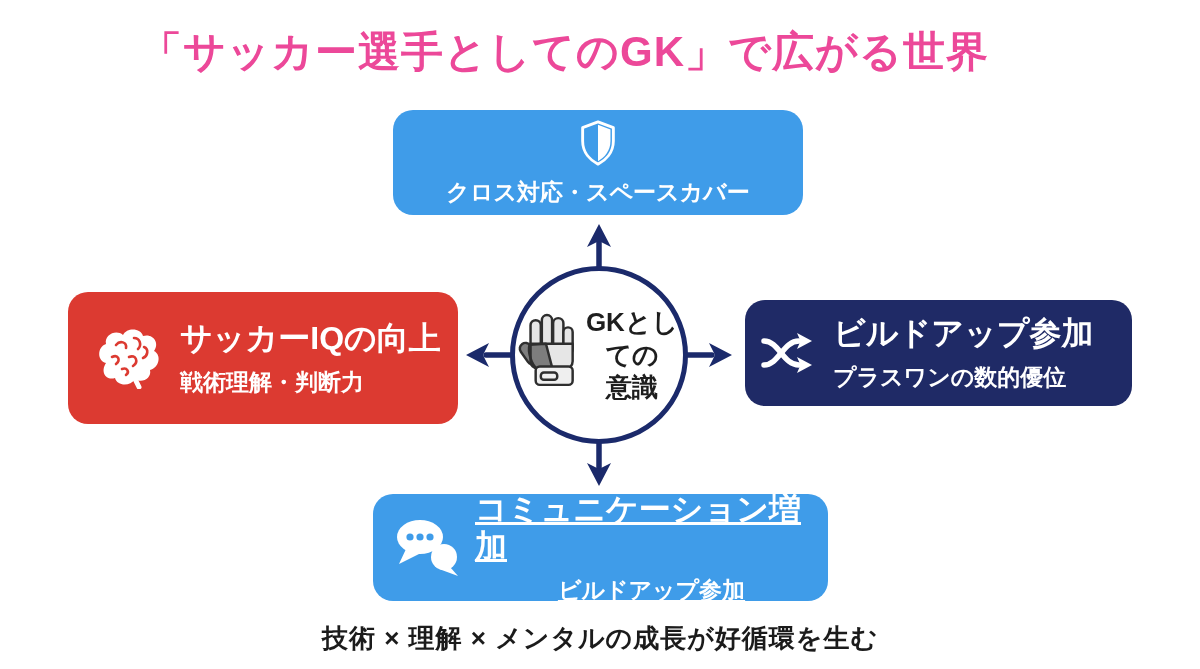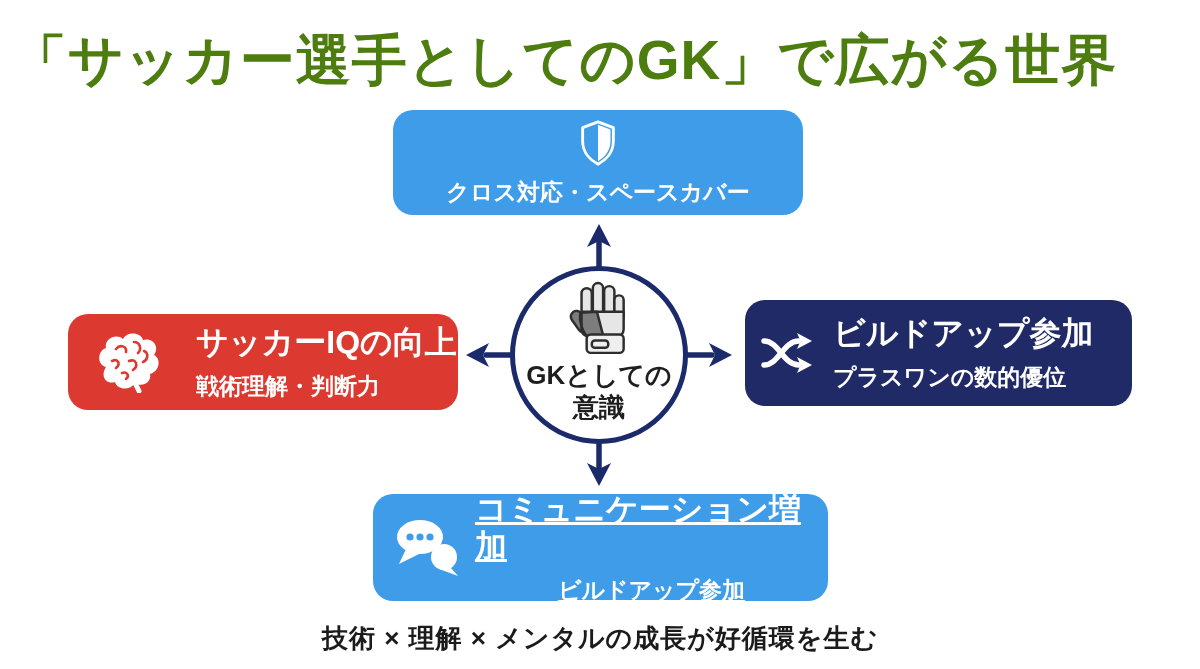--- a/index.html
+++ b/index.html
@@ -9,34 +9,34 @@
   }
   .canvas{
     position:relative;
     width:1200px;height:669px;
     background:#ffffff;
     overflow:hidden;
   }
   .page-title{
     position:absolute;left:0;top:24px;width:1129px;
     text-align:center;
-    font-size:55px;font-weight:800;
-    color:#4d7c0f;
+    font-size:42px;font-weight:800;
+    color:#ec4899;
     letter-spacing:1px;
   }
   
   .arrows-layer{position:absolute;left:0;top:0;z-index:1;}
   .arrow-line{stroke:#1b2a6b;stroke-width:5.5;stroke-linecap:round;}
   .arrow-head{fill:#1b2a6b;}
   
   .center-circle{
     position:absolute;left:510px;top:266px;width:178px;height:178px;
     background:#ffffff;border:5.5px solid #1b2a6b;border-radius:50%;
     box-sizing:border-box;
-    display:flex;flex-direction:column;align-items:center;justify-content:center;
+    display:flex;flex-direction:row;align-items:center;justify-content:flex-start;
     z-index:2;
   }
   .center-circle .glove{margin-top:-6px;margin-bottom:2px;}
   .center-label{
     font-size:26px;font-weight:800;color:#1e1e1e;
     line-height:1.25;text-align:center;
   }
   
   .node{
     position:absolute;border-radius:20px;color:#ffffff;
@@ -44,21 +44,21 @@
     display:flex;align-items:center;justify-content:center;
   }
   .node .txt{display:flex;flex-direction:column;}
   .node .ttl{font-size:32px;font-weight:800;line-height:1.15;}
   .node .sub{font-size:23px;font-weight:700;line-height:1.2;margin-top:12px;}
 
   .node-top{left:393px;top:110px;width:410px;height:105px;background:#3f9ce9;flex-direction:column;}
   .node-top .row{display:flex;align-items:center;gap:12px;}
   .node-top .sub{text-align:center;}
 
-  .node-left{left:68px;top:314px;width:390px;height:96px;background:#dc3a31;justify-content:flex-start;gap:32px;padding-left:24px;}
+  .node-left{left:68px;top:292px;width:390px;height:132px;background:#dc3a31;justify-content:flex-start;gap:16px;padding-left:24px;}
   .node-right{left:745px;top:300px;width:387px;height:106px;background:#1f2a66;justify-content:flex-start;gap:16px;padding-left:14px;}
   .node-bottom{left:373px;top:494px;width:455px;height:107px;background:#3f9ce9;justify-content:flex-start;gap:14px;padding-left:20px;text-decoration:underline;}
   .node-bottom .txt{align-items:center;}
 
   .footer-note{
     position:absolute;left:0;top:621px;width:1200px;
     text-align:center;
     font-size:26px;font-weight:600;color:#1b1b1b;
     letter-spacing:1px;
   }

